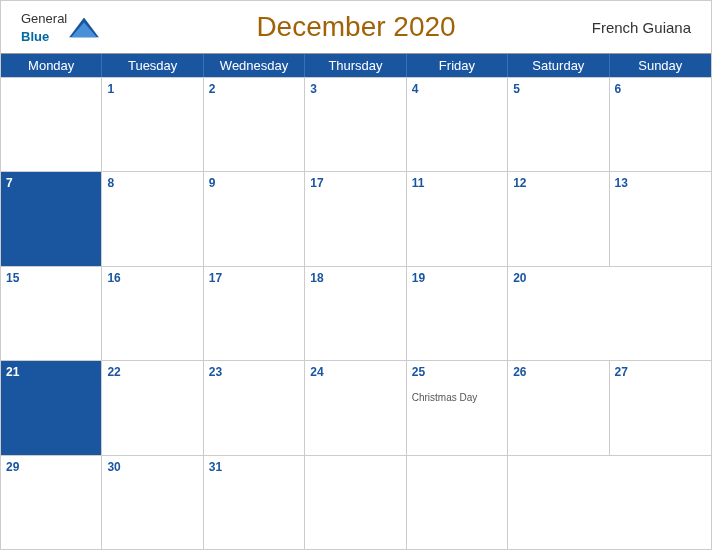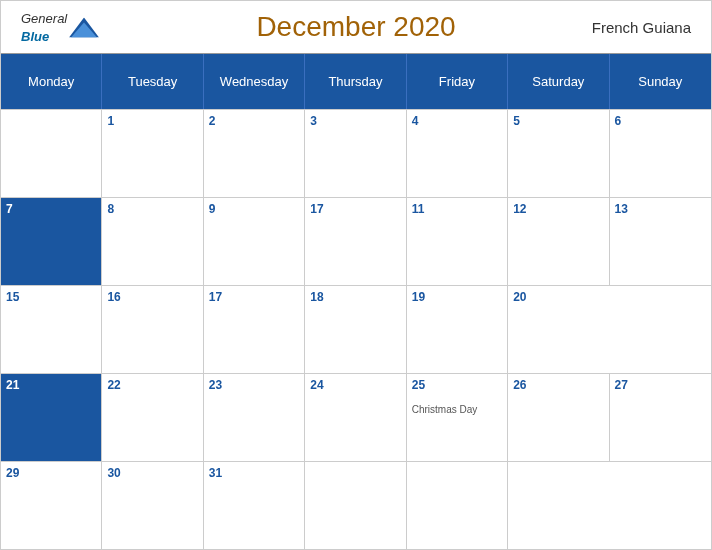--- a/index.html
+++ b/index.html
@@ -28,21 +28,20 @@
     }
     .logo-area {
       position: absolute;
       left: 20px;
       top: 50%;
       transform: translateY(-50%);
       display: flex;
       flex-direction: column;
       align-items: center;
       line-height: 1.1;
-      font-style: italic;
     }
     .logo-general {
       font-size: 13px;
       color: #333;
       font-weight: normal;
     }
     .logo-blue {
       font-size: 13px;
       color: #0369a1;
       font-weight: bold;
@@ -78,21 +77,21 @@
       border-top: 1px solid #999;
     }
     .day-headers {
       display: grid;
       grid-template-columns: repeat(7, 1fr);
       background: #1a56a0;
     }
     .day-header {
       color: #fff;
       text-align: center;
-      padding: 20px 0;
+      padding: 4px 0;
       font-size: 13px;
       font-weight: normal;
       border-right: 1px solid #3a6fbf;
     }
     .day-header:last-child {
       border-right: none;
     }
     .weeks-container {
       flex: 1;
       display: flex;

